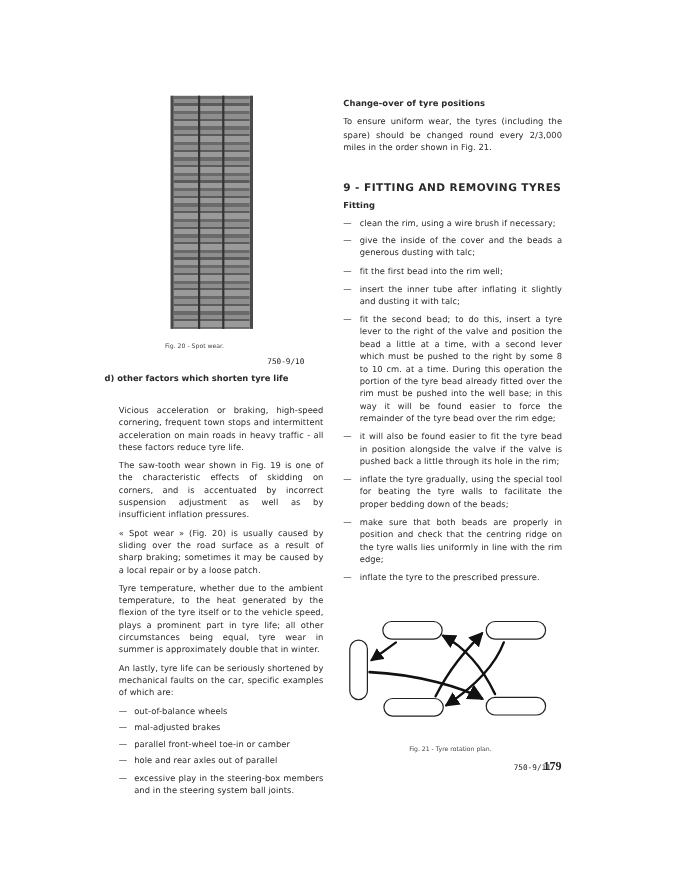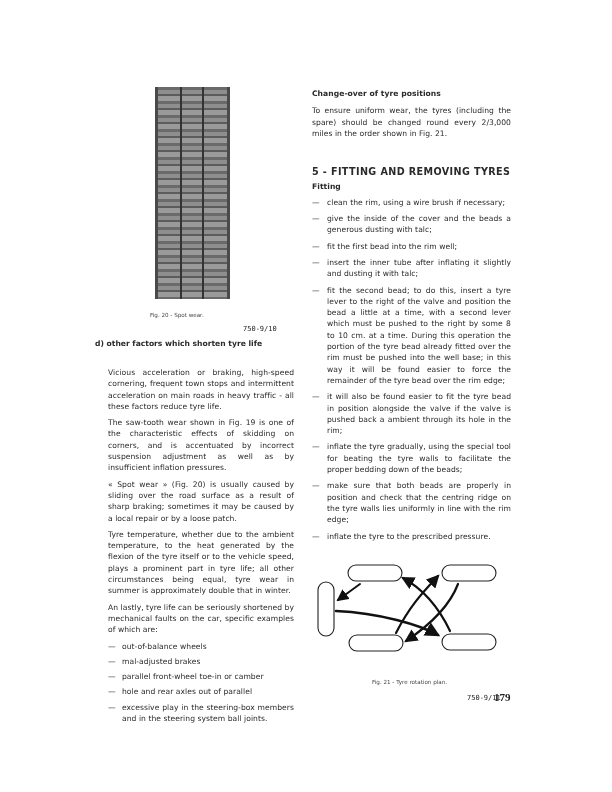--- a/index.html
+++ b/index.html
@@ -52,29 +52,29 @@
       <li><span class="dash">—</span><span>parallel front-wheel toe-in or camber</span></li>
       <li><span class="dash">—</span><span>hole and rear axles out of parallel</span></li>
       <li><span class="dash">—</span><span>excessive play in the steering-box members and in the steering system ball joints.</span></li>
     </ul>
   </div>
 
   <div class="col right">
     <div class="h-sub">Change-over of tyre positions</div>
     <p>To ensure uniform wear, the tyres (including the spare) should be changed round every 2/3,000 miles in the order shown in Fig. 21.</p>
     <div style="height:22px"></div>
-    <div class="h-main">5 - FITTING AND REMOVING TYRES</div>
+    <div class="h-main">9 - FITTING AND REMOVING TYRES</div>
     <div class="h-sub" style="margin-bottom:4px">Fitting</div>
     <ul class="dash-list">
       <li><span class="dash">—</span><span>clean the rim, using a wire brush if necessary;</span></li>
       <li><span class="dash">—</span><span>give the inside of the cover and the beads a generous dusting with talc;</span></li>
       <li><span class="dash">—</span><span>fit the first bead into the rim well;</span></li>
       <li><span class="dash">—</span><span>insert the inner tube after inflating it slightly and dusting it with talc;</span></li>
       <li><span class="dash">—</span><span>fit the second bead; to do this, insert a tyre lever to the right of the valve and position the bead a little at a time, with a second lever which must be pushed to the right by some 8 to 10 cm. at a time. During this operation the portion of the tyre bead already fitted over the rim must be pushed into the well base; in this way it will be found easier to force the remainder of the tyre bead over the rim edge;</span></li>
-      <li><span class="dash">—</span><span>it will also be found easier to fit the tyre bead in position alongside the valve if the valve is pushed back a ambient through its hole in the rim;</span></li>
+      <li><span class="dash">—</span><span>it will also be found easier to fit the tyre bead in position alongside the valve if the valve is pushed back a little through its hole in the rim;</span></li>
       <li><span class="dash">—</span><span>inflate the tyre gradually, using the special tool for beating the tyre walls to facilitate the proper bedding down of the beads;</span></li>
       <li><span class="dash">—</span><span>make sure that both beads are properly in position and check that the centring ridge on the tyre walls lies uniformly in line with the rim edge;</span></li>
       <li><span class="dash">—</span><span>inflate the tyre to the prescribed pressure.</span></li>
     </ul>
   </div>
 
   <svg class="diagram" width="220" height="100" viewBox="0 0 220 100">
     <defs>
       <marker id="ah" markerWidth="6" markerHeight="6" refX="5" refY="3" orient="auto">
         <path d="M0,0 L6,3 L0,6 z" fill="#111"></path>

